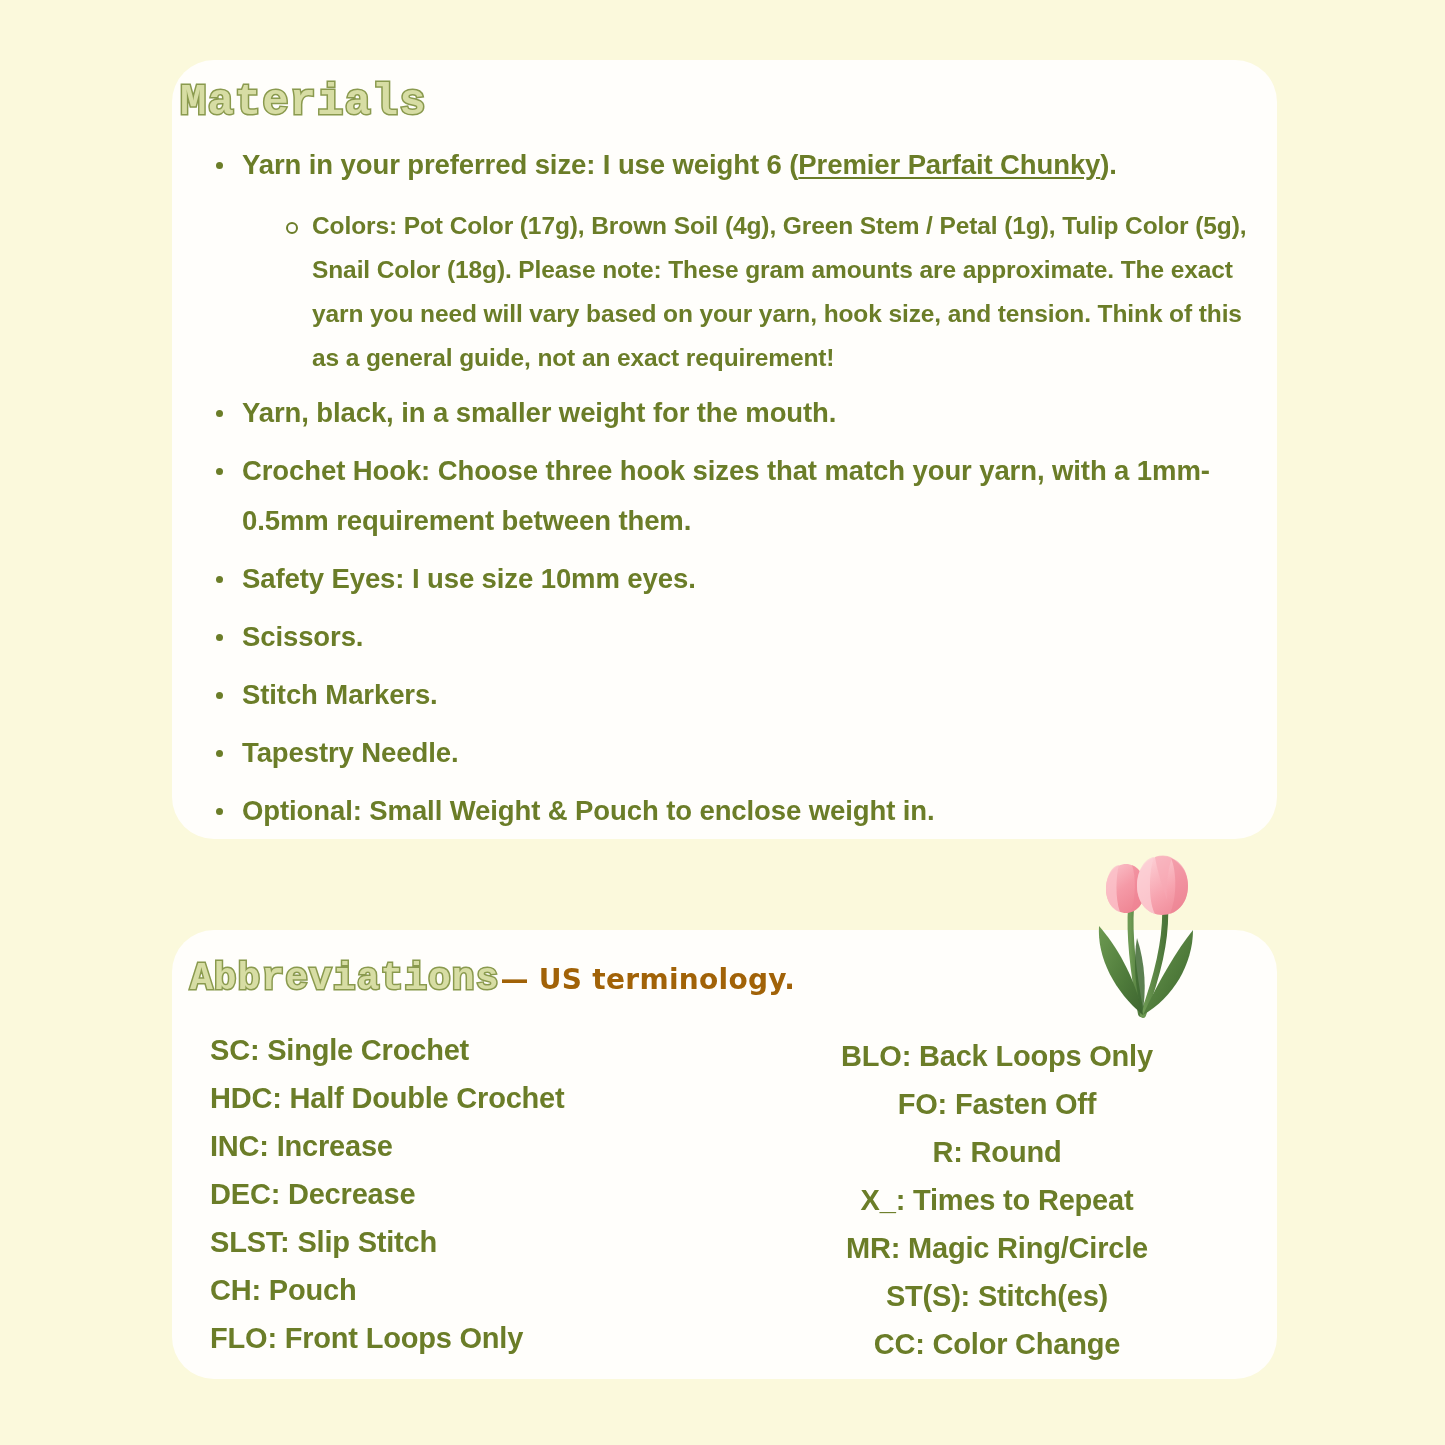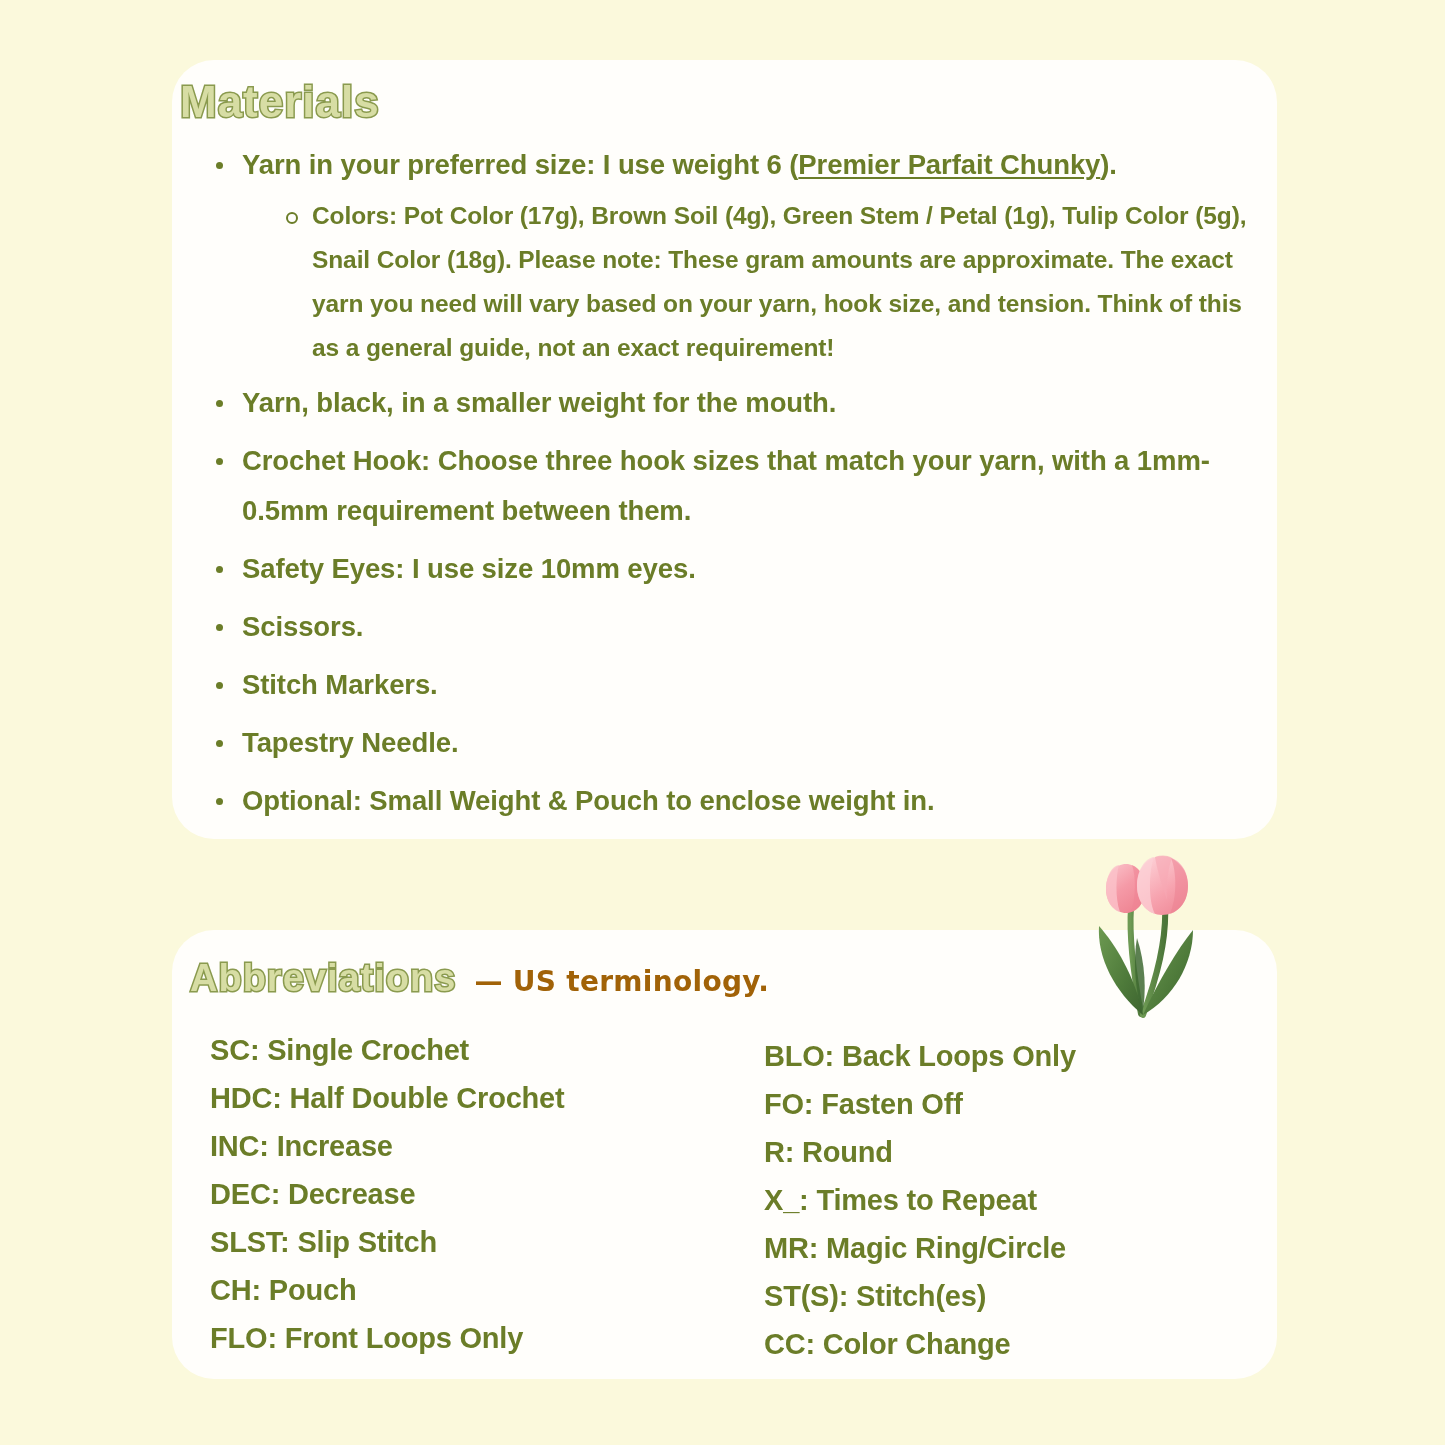--- a/index.html
+++ b/index.html
@@ -32,21 +32,21 @@
 
   #abbrev-card {
     left: 172px;
     top: 930px;
     width: 1105px;
     height: 449px;
   }
 
   
   .bubble-heading {
-    font-family: Liberation Sans, sans-serif;
+    font-family: Liberation Mono, monospace;
     font-weight: bold;
     color: #d7dda4;
     -webkit-text-stroke: 3px #8a9a4e;
     paint-order: stroke fill;
     letter-spacing: 1px;
     text-align: right;
   }
 
   #materials-heading {
     position: absolute;
@@ -80,21 +80,21 @@
     position: absolute;
     left: 16px;
     top: 22px;
     width: 7px;
     height: 7px;
     border-radius: 50%;
     background: #6b7d28;
   }
 
   .sub-list {
-    margin-top: 4px;
+    margin-top: 14px;
     margin-bottom: 4px;
   }
 
   .sub-item {
     position: relative;
     padding-left: 44px;
     margin-left: 26px;
     font-size: 24.5px;
     line-height: 44px;
     letter-spacing: -0.1px;
@@ -118,21 +118,21 @@
     text-underline-offset: 3px;
   }
 
   
   #abbrev-header {
     position: absolute;
     left: 190px;
     top: 958px;
     display: flex;
     align-items: baseline;
-    gap: 18px;
+    gap: 1px;
   }
 
   #abbrev-heading {
     font-size: 38px;
     line-height: 1.1;
   }
 
   #abbrev-subtitle {
     font-family: "DejaVu Sans", sans-serif;
     font-size: 28px;
@@ -149,20 +149,21 @@
     display: flex;
     gap: 88px;
   }
 
   .abbrev-col {
     width: 490px;
   }
 
   .abbrev-col.right {
     padding-top: 6px;
+    text-align: center;
   }
 
   .abbrev-row {
     color: #6b7d28;
     font-weight: bold;
     font-size: 29px;
     line-height: 48px;
     letter-spacing: -0.2px;
   }
 

